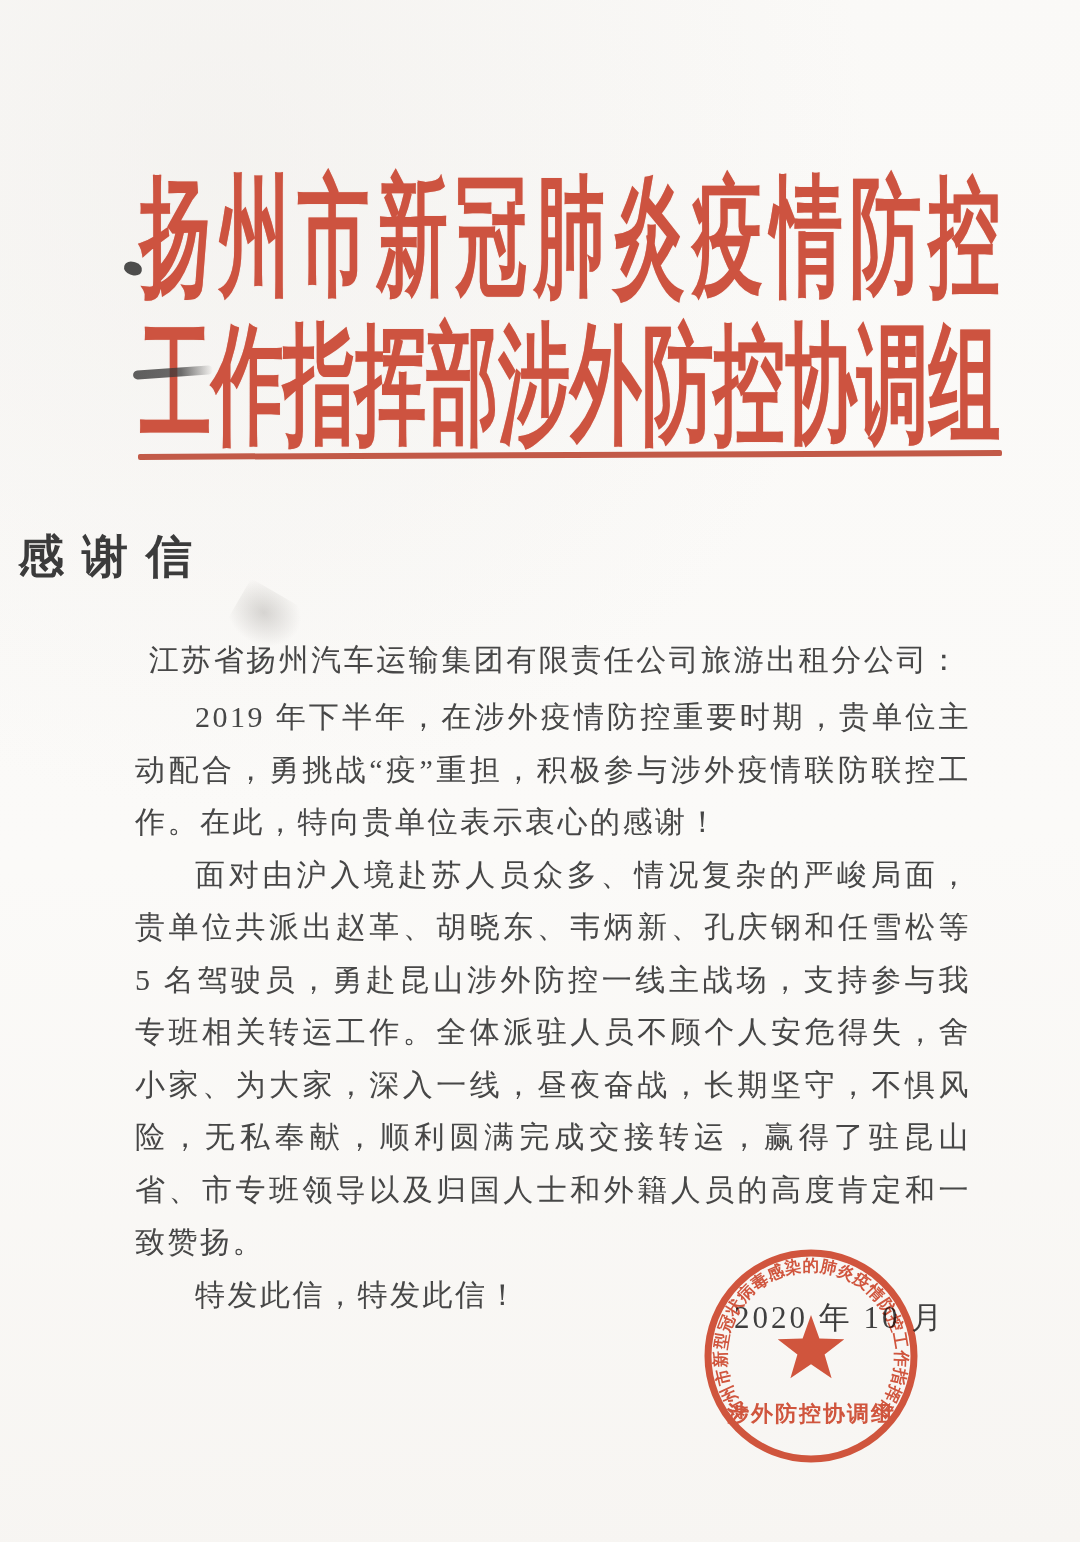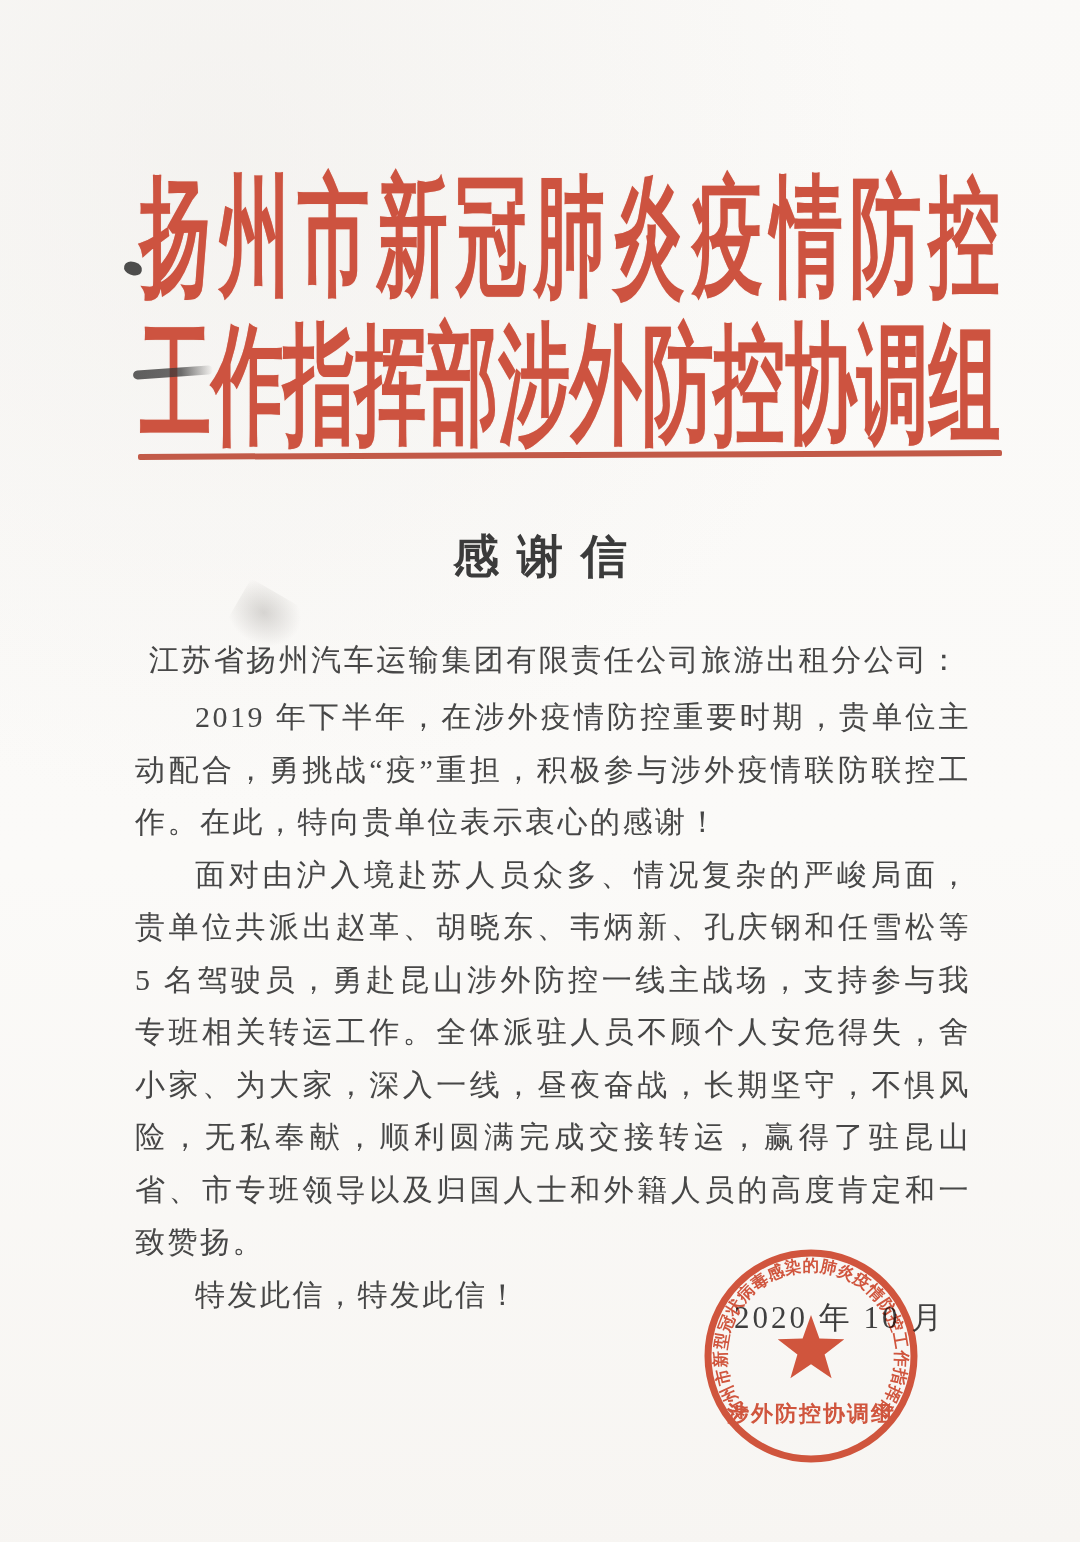--- a/index.html
+++ b/index.html
@@ -55,21 +55,20 @@
     transform: rotate(-0.25deg);
     border-radius: 2px;
   }
 
   
   .letter-title {
     position: absolute;
     top: 526px;
     left: 0;
     width: 1080px;
-    text-align: center;
     font-size: 46px;
     font-weight: bold;
     letter-spacing: 18px;
     text-indent: 18px; 
     color: #3b3b3b;
   }
   .salutation {
     position: absolute;
     top: 640px;
     left: 135px;

